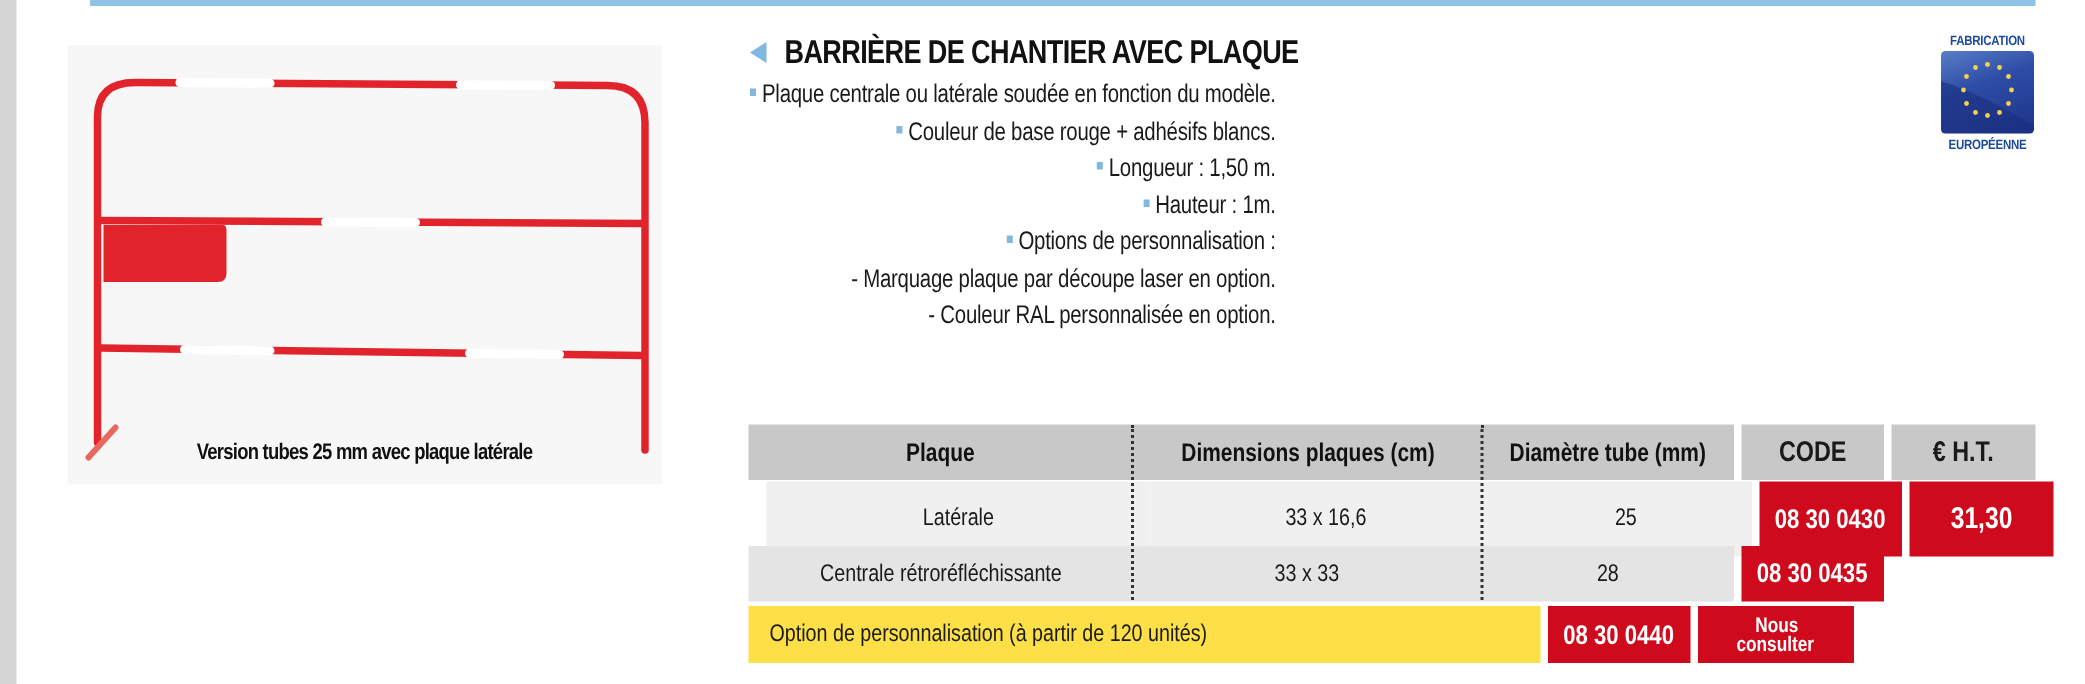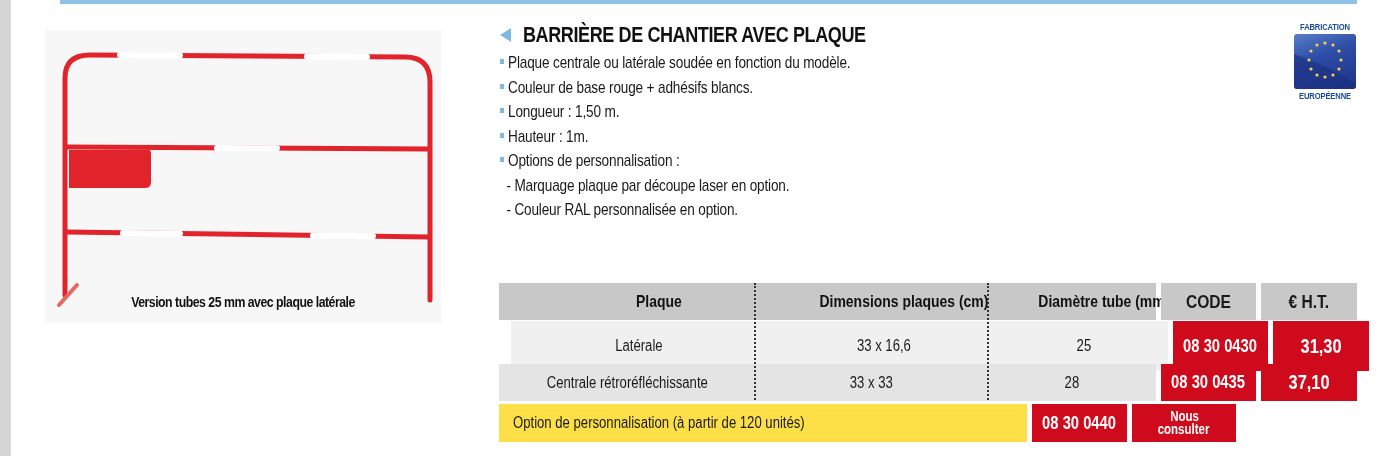--- a/index.html
+++ b/index.html
@@ -15,21 +15,21 @@
   .photo-caption { position: absolute; left: 0; top: 263px; width: 396px; text-align: center;
     font-family: "Liberation Sans", sans-serif; font-weight: bold; font-size: 15px; letter-spacing: -0.6px;
     transform: scaleX(0.82); transform-origin: center; color: #111; }
 
   
   .title-row { position: absolute; left: 500px; top: 22px; display: flex; align-items: center; }
   .title-arrow { width: 0; height: 0; border-top: 7px solid transparent; border-bottom: 7px solid transparent;
     border-right: 11px solid #7fb8e0; margin-right: 12px; }
   .title { font-weight: bold; font-size: 22px; letter-spacing: -0.5px; color: #111; transform: scaleX(0.82); transform-origin: left center; white-space: nowrap; }
 
-  .features { position: absolute; left: 500px; top: 51px; list-style: none; }
+  .features { position: absolute; left: 500px; top: 51px; list-style: none; text-align: right; }
   .features li { font-size: 17px; line-height: 24.5px; color: #1a1a1a; white-space: nowrap;
     transform: scaleX(0.8); transform-origin: left center; letter-spacing: -0.2px; }
   .bullet { display: inline-block; width: 5px; height: 5px; background: #7fb8e0; margin-right: 5px; vertical-align: middle; position: relative; top: -2px; }
   .sub { padding-left: 8px; }
 
   
   .eu-badge { position: absolute; left: 1293px; top: 22px; width: 64px; text-align: center; }
   .eu-text { font-size: 9px; font-weight: bold; color: #1b4a9a; letter-spacing: -0.2px; transform: scaleX(0.85); white-space: nowrap; }
   .eu-flag { width: 62px; height: 55px; margin: 2px auto 2px; border-radius: 3px;
     background: linear-gradient(160deg, #5a7ec8 0%, #2e4da6 40%, #1c3288 100%); position: relative; overflow: hidden; }
@@ -113,21 +113,21 @@
           <circle cx="23" cy="11" r="1.6"></circle>
       </g>
     </svg>
   </div>
   <div class="eu-text">EUROPÉENNE</div>
 </div>
 
 <div class="price-table">
 
   <div class="hdr-bg"></div>
-  <div class="tr hdr" style="top:0;height:37px;padding-left:32px;">
+  <div class="tr hdr" style="top:0;height:37px;">
     <div class="cell" style="width:256px;">
         <span>Plaque</span>
       </div>
     <div class="cell" style="width:233px;">
         <span>Dimensions plaques (cm)</span>
       </div>
     <div class="cell" style="width:168px;">
         <span>Diamètre tube (mm)</span>
       </div>
   </div>
@@ -162,23 +162,20 @@
       </div>
     <div class="cell" style="width:233px;background:#e4e4e4;">
         <span>33 x 33</span>
       </div>
     <div class="cell" style="width:168px;background:#e4e4e4;">
         <span>28</span>
       </div>
     <div class="cell red" style="width:95px;margin-left:5px;">
         <span>08 30 0435</span>
       </div>
-    <div class="cell red" style="width:96px;margin-left:5px;font-size:20px;">
-        <span>37,10</span>
-      </div>
   </div>
 
   <div class="tr" style="top:121px;height:38px;">
     <div class="cell left-cell" style="width:528px;background:#fde047;">
         <span style="transform-origin:left center;">Option de personnalisation (à partir de 120 unités)</span>
       </div>
     <div class="cell red" style="width:95px;margin-left:5px;">
         <span>08 30 0440</span>
       </div>
     <div class="cell red small" style="width:104px;margin-left:5px;">

